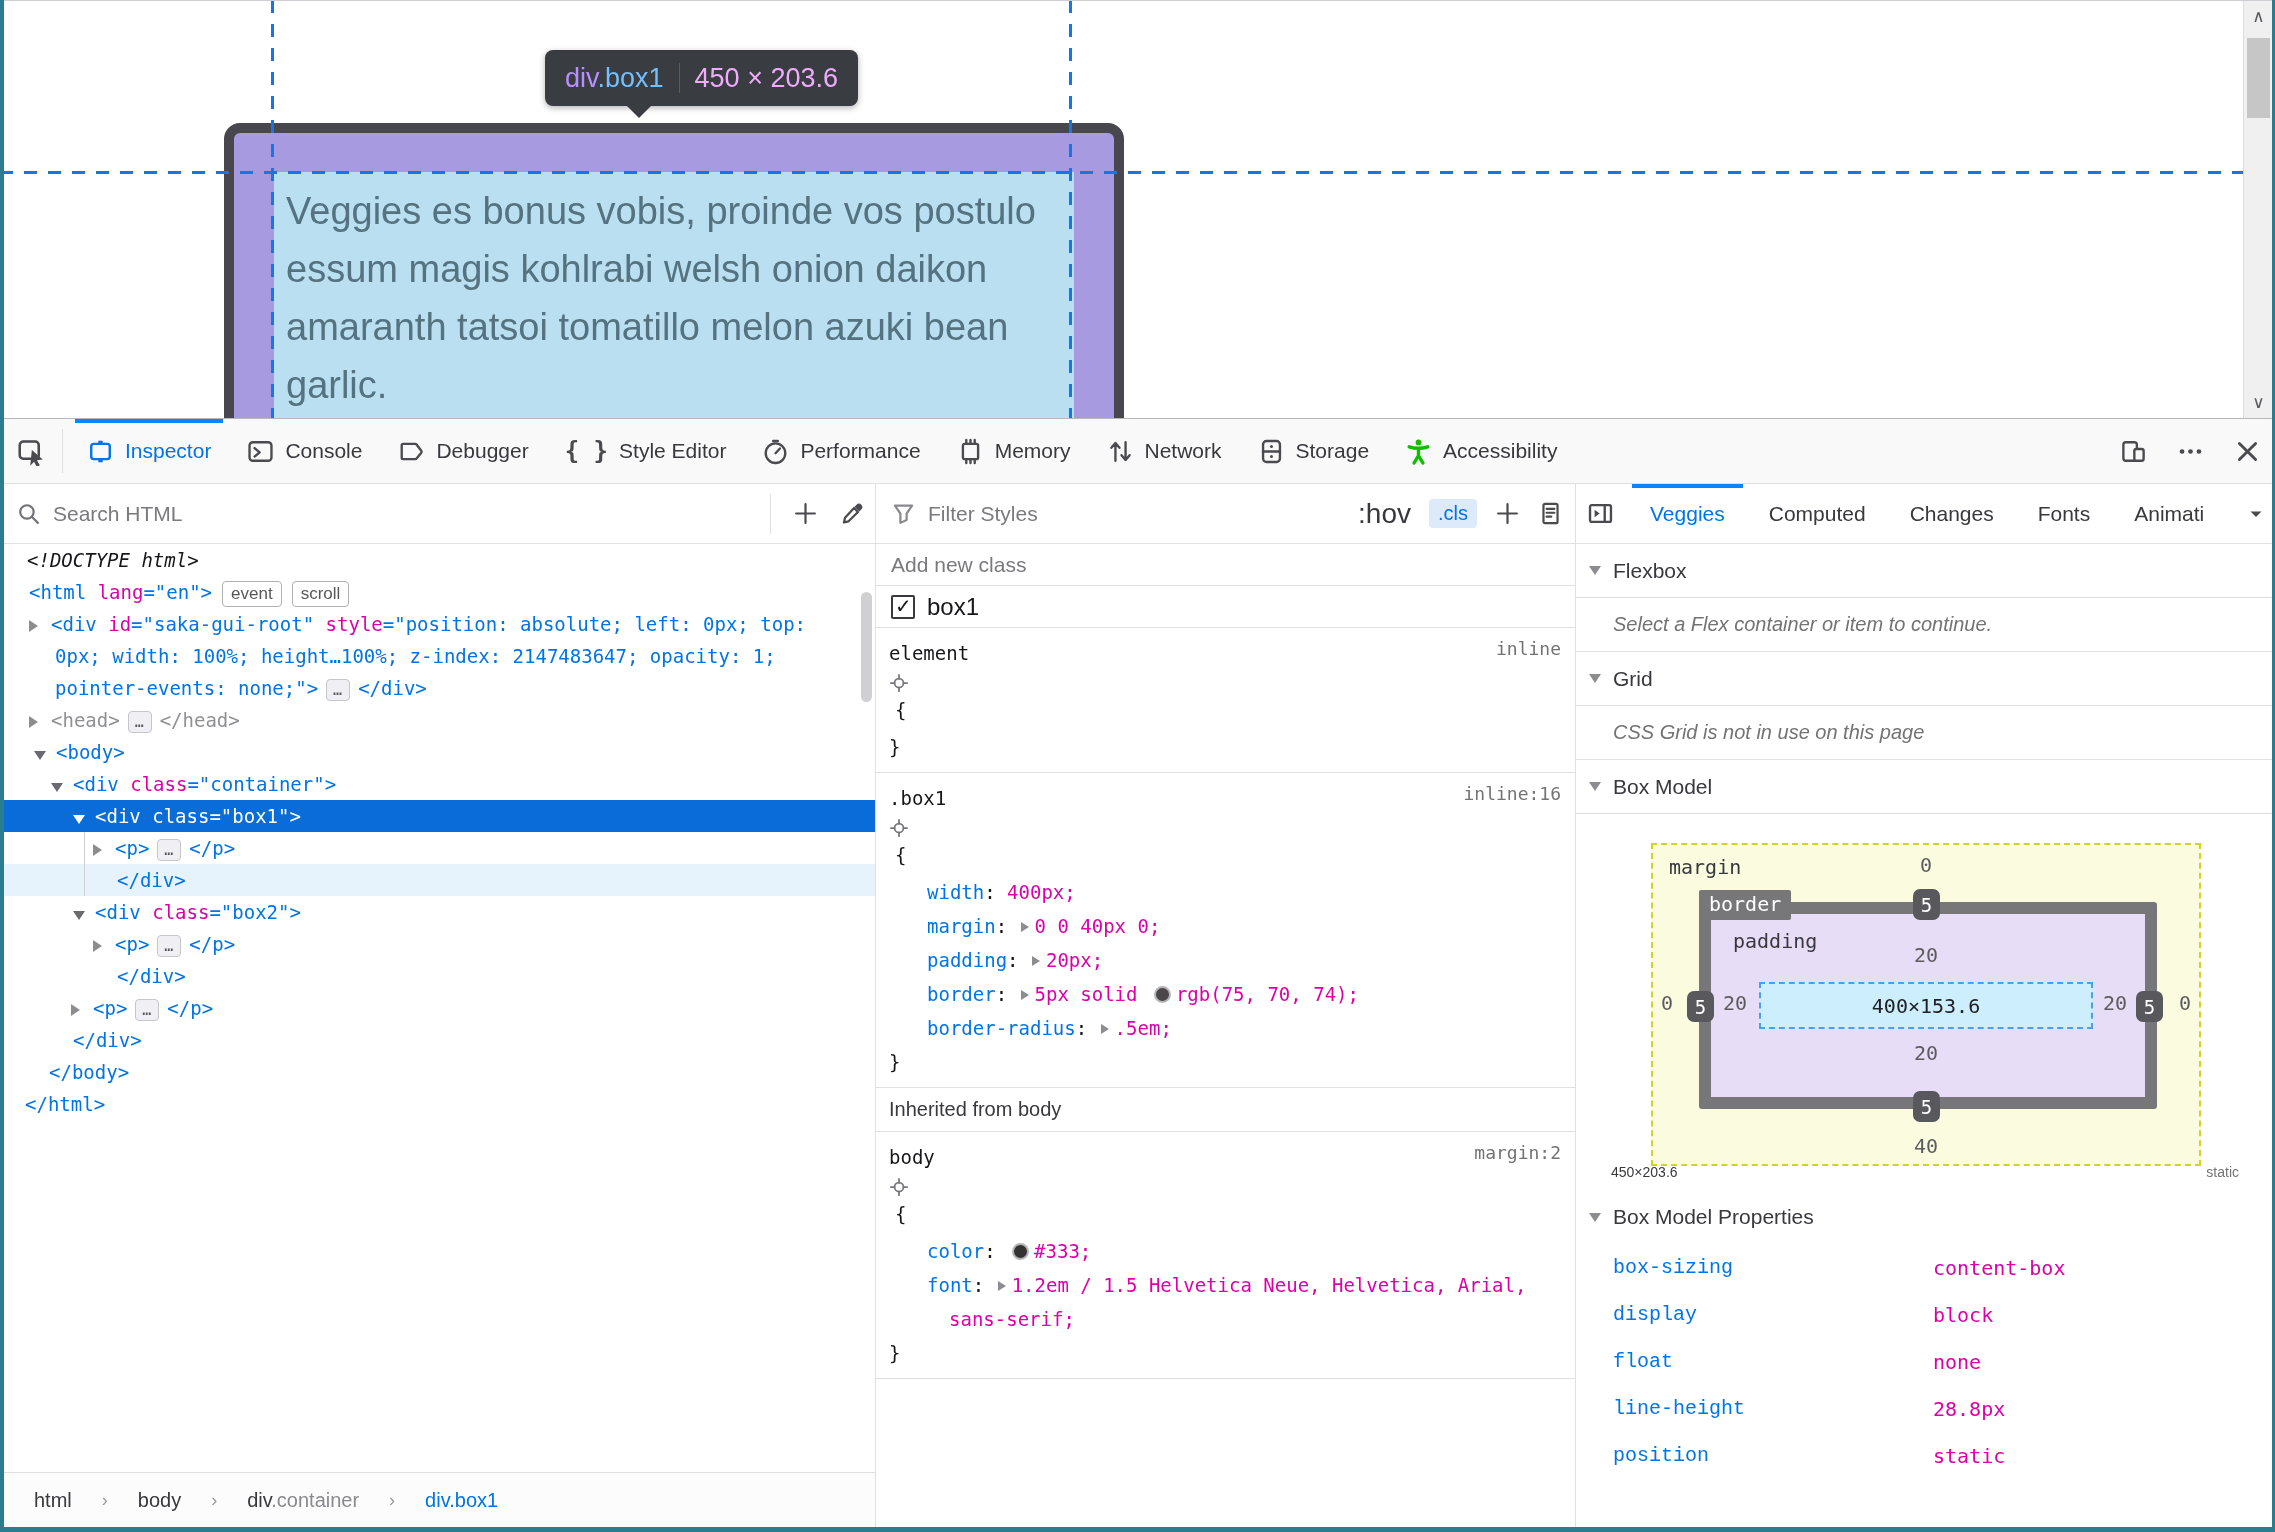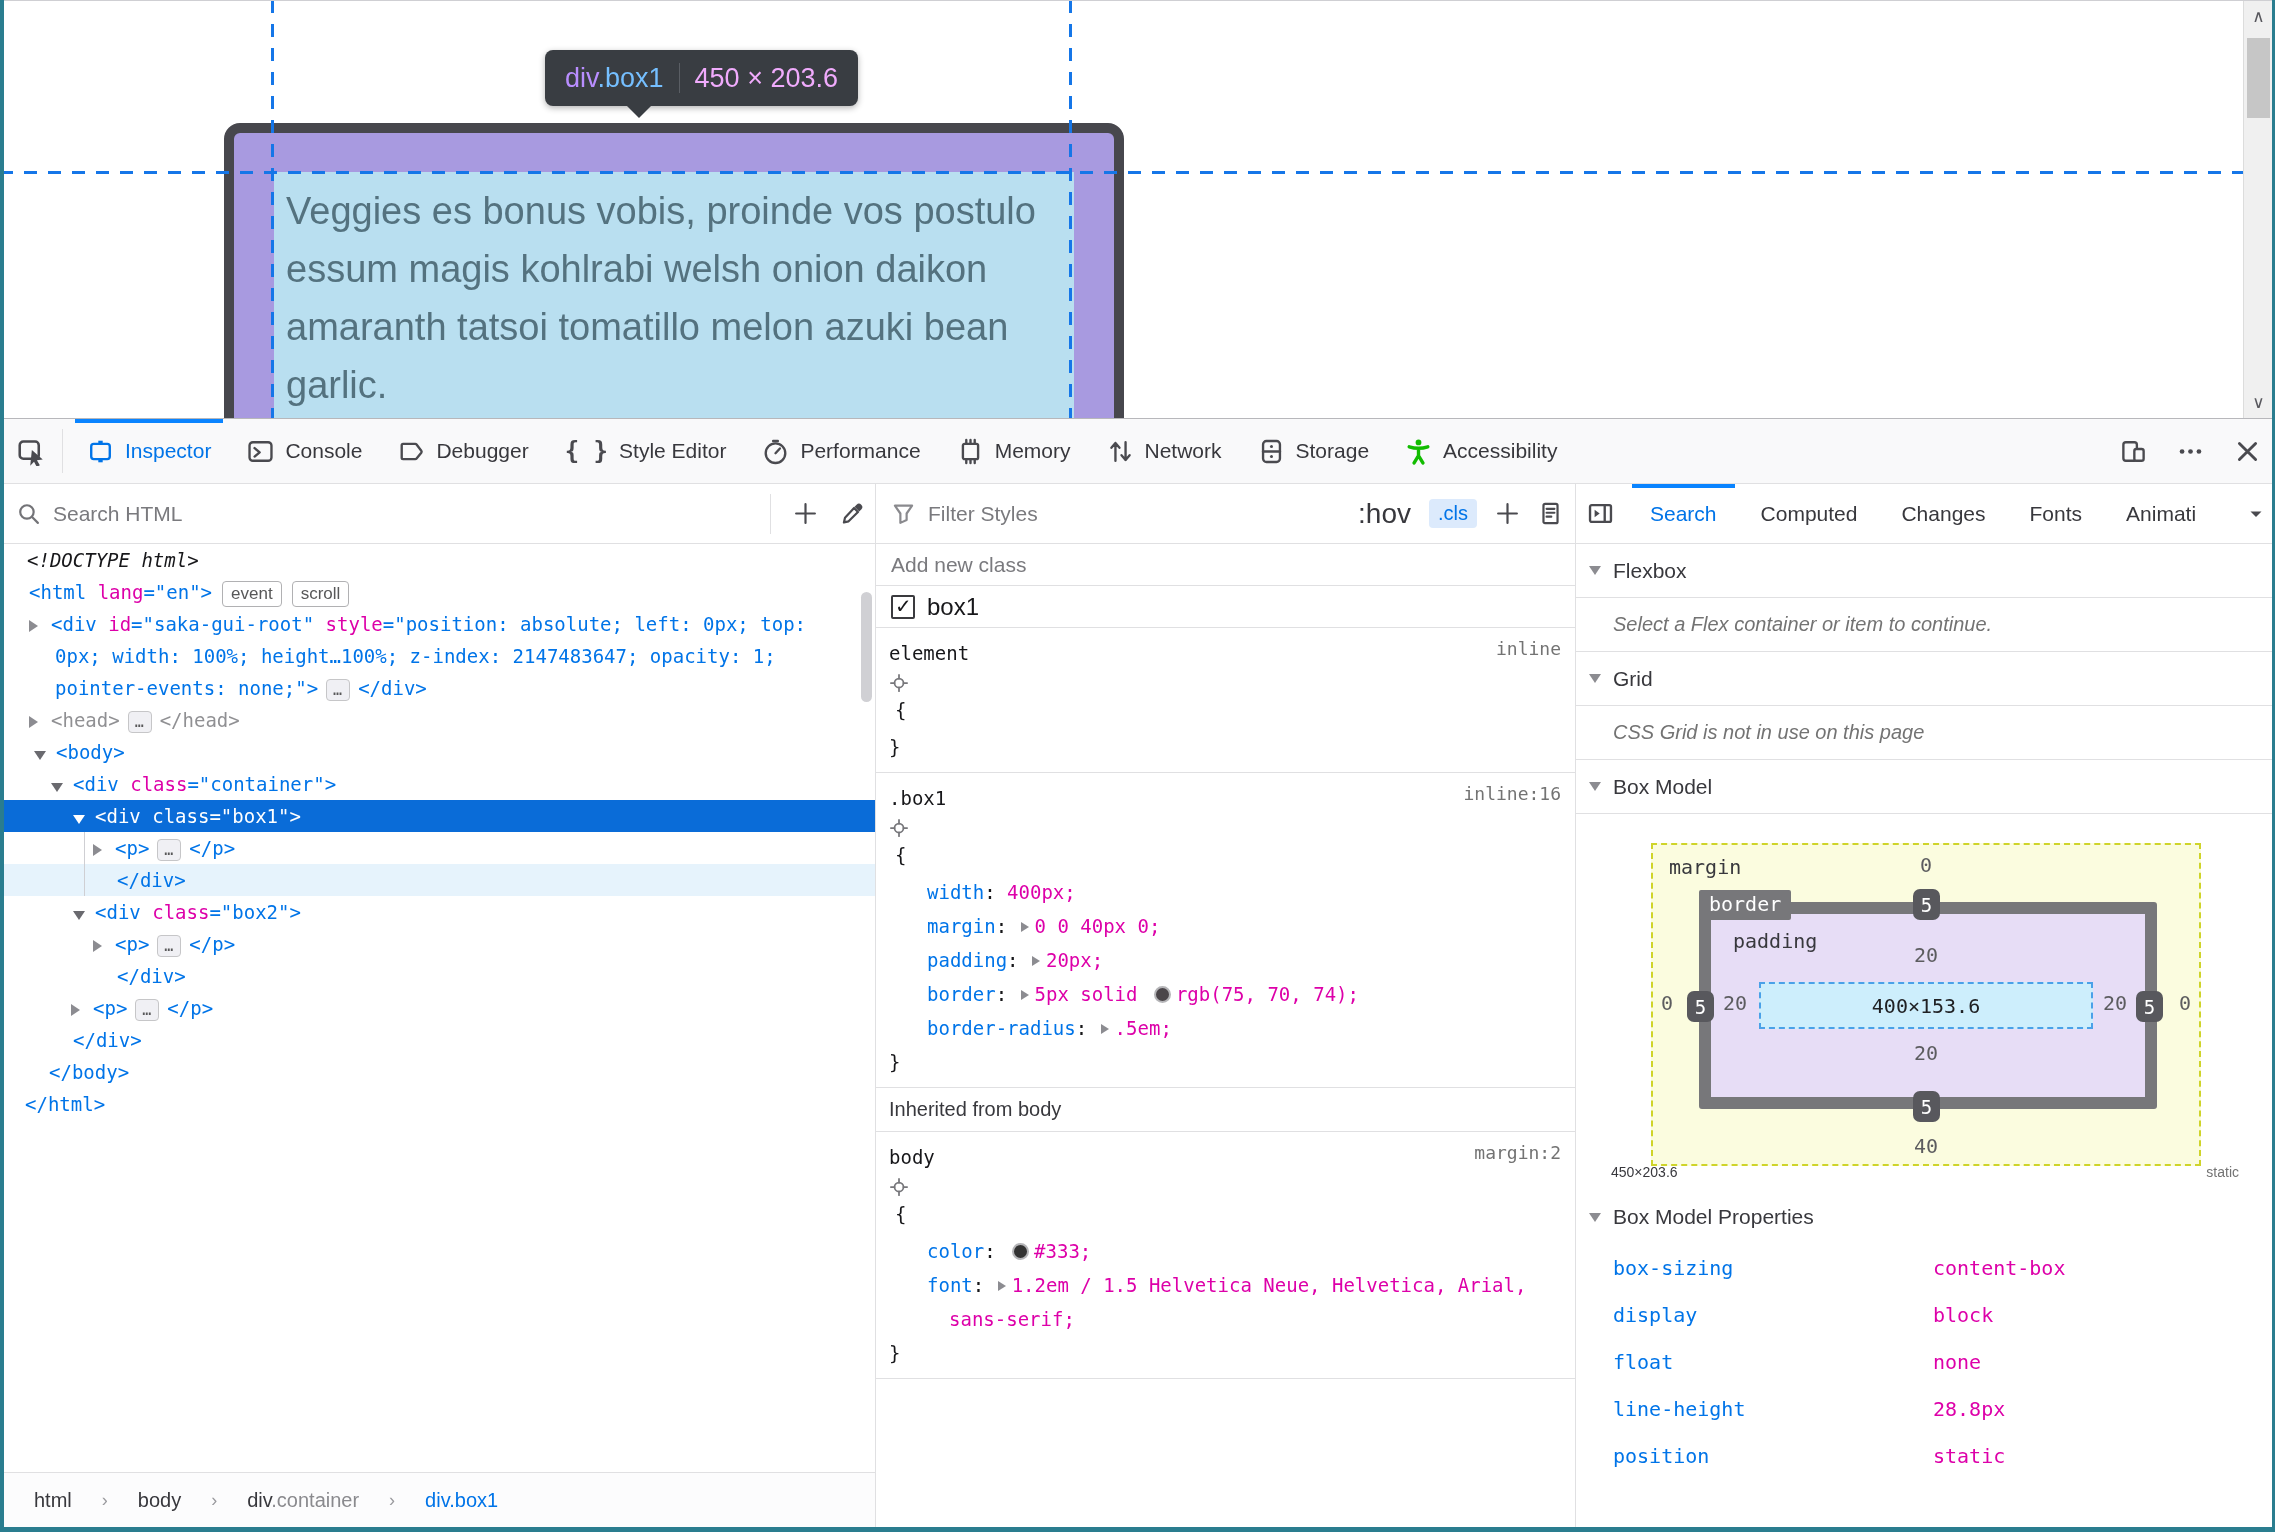--- a/index.html
+++ b/index.html
@@ -110,21 +110,21 @@
   .bm-content { position:absolute; left:106px; top:137px; width:334px; height:47px; background:#cdeefc; border:2px dashed #4aa1e8; display:flex; align-items:center; justify-content:center; color:#202124; }
   .bm-label { position:absolute; color:#38383d; }
   .bm-chip { position:absolute; background:#58585d; color:#fff; border-radius:7px; width:27px; height:31px; display:flex; align-items:center; justify-content:center; font-size:19px; z-index:2; }
   .bm-num { position:absolute; text-align:center; }
   .bm-borderlabel { position:absolute; left:46px; top:45px; background:#77777a; color:#fff; padding:2px 10px 4px; font-size:20px; z-index:2; border-radius:2px; }
   .ly-dims { left:0; top:606px; width:700px; height:44px; display:flex; align-items:center; padding:0 36px; font-size:14px; color:#38383d; justify-content:space-between; }
   .ly-dims .pos { color:#737373; }
   .ly-props-hdr { left:0; top:650px; width:700px; height:46px; display:flex; align-items:center; gap:12px; padding-left:14px; font-size:21px; color:#38383d; }
   .ly-props { left:0; top:700px; width:700px; }
   .ly-prop { height:47px; display:flex; align-items:center; font-family:"DejaVu Sans Mono",monospace; font-size:20px; }
-  .ly-prop .pn { color:#0074e8; width:358px; padding-left:38px; }
+  .ly-prop .pn { color:#0074e8; width:358px; padding-left:38px;font-family:Liberation Mono, monospace; }
   .ly-prop .pv { color:#dd00a9; }
 
   
   .crumbs { left:0; top:1472px; width:875px; height:55px; background:#fcfcfd; border-top:1px solid #e0e0e2; display:flex; align-items:center; gap:30px; padding-left:34px; font-size:20px; }
   .cb-d { color:#38383d; } .cb-g { color:#8a8a8e; } .cb-b { color:#0074e8; }
   .cb-sep { color:#9a9a9e; font-size:18px; }
 
   svg.ic { display:block; }
 </style>
 </head>
@@ -318,21 +318,21 @@
 <div class="abs hdr hdr-right">
   <div class="lay-tabs">
     <span class="lay-toggle" id="ic-toggle">
         <svg class="ic" width="27" height="27" viewBox="0 0 16 16" fill="none" stroke="#4a4a4f" stroke-width="1.4" stroke-linejoin="round" stroke-linecap="round">
           <rect x="1.8" y="3" width="12.4" height="10" rx="1"></rect>
           <path d="M10.5 3v10"></path>
           <path d="M4.5 5.8L7.5 8l-3 2.2z" fill="#4a4a4f" stroke="none"></path>
         </svg>
       </span>
     <span id="lay-tabs-host" style="display:flex;height:100%">
-        <div class="lay-tab active">Search</div>
+        <div class="lay-tab active">Veggies</div>
         <div class="lay-tab">Computed</div>
         <div class="lay-tab">Changes</div>
         <div class="lay-tab">Fonts</div>
         <div class="lay-tab">Animati</div>
       </span>
     <span class="lay-overflow" id="ic-chevron">
         <svg class="ic" width="22" height="22" viewBox="0 0 16 16" fill="none" stroke="#4a4a4f" stroke-width="1.4" stroke-linejoin="round" stroke-linecap="round">
           <path d="M4 6.2l4 4 4-4" fill="#4a4a4f" stroke="none"></path>
         </svg>
       </span>

